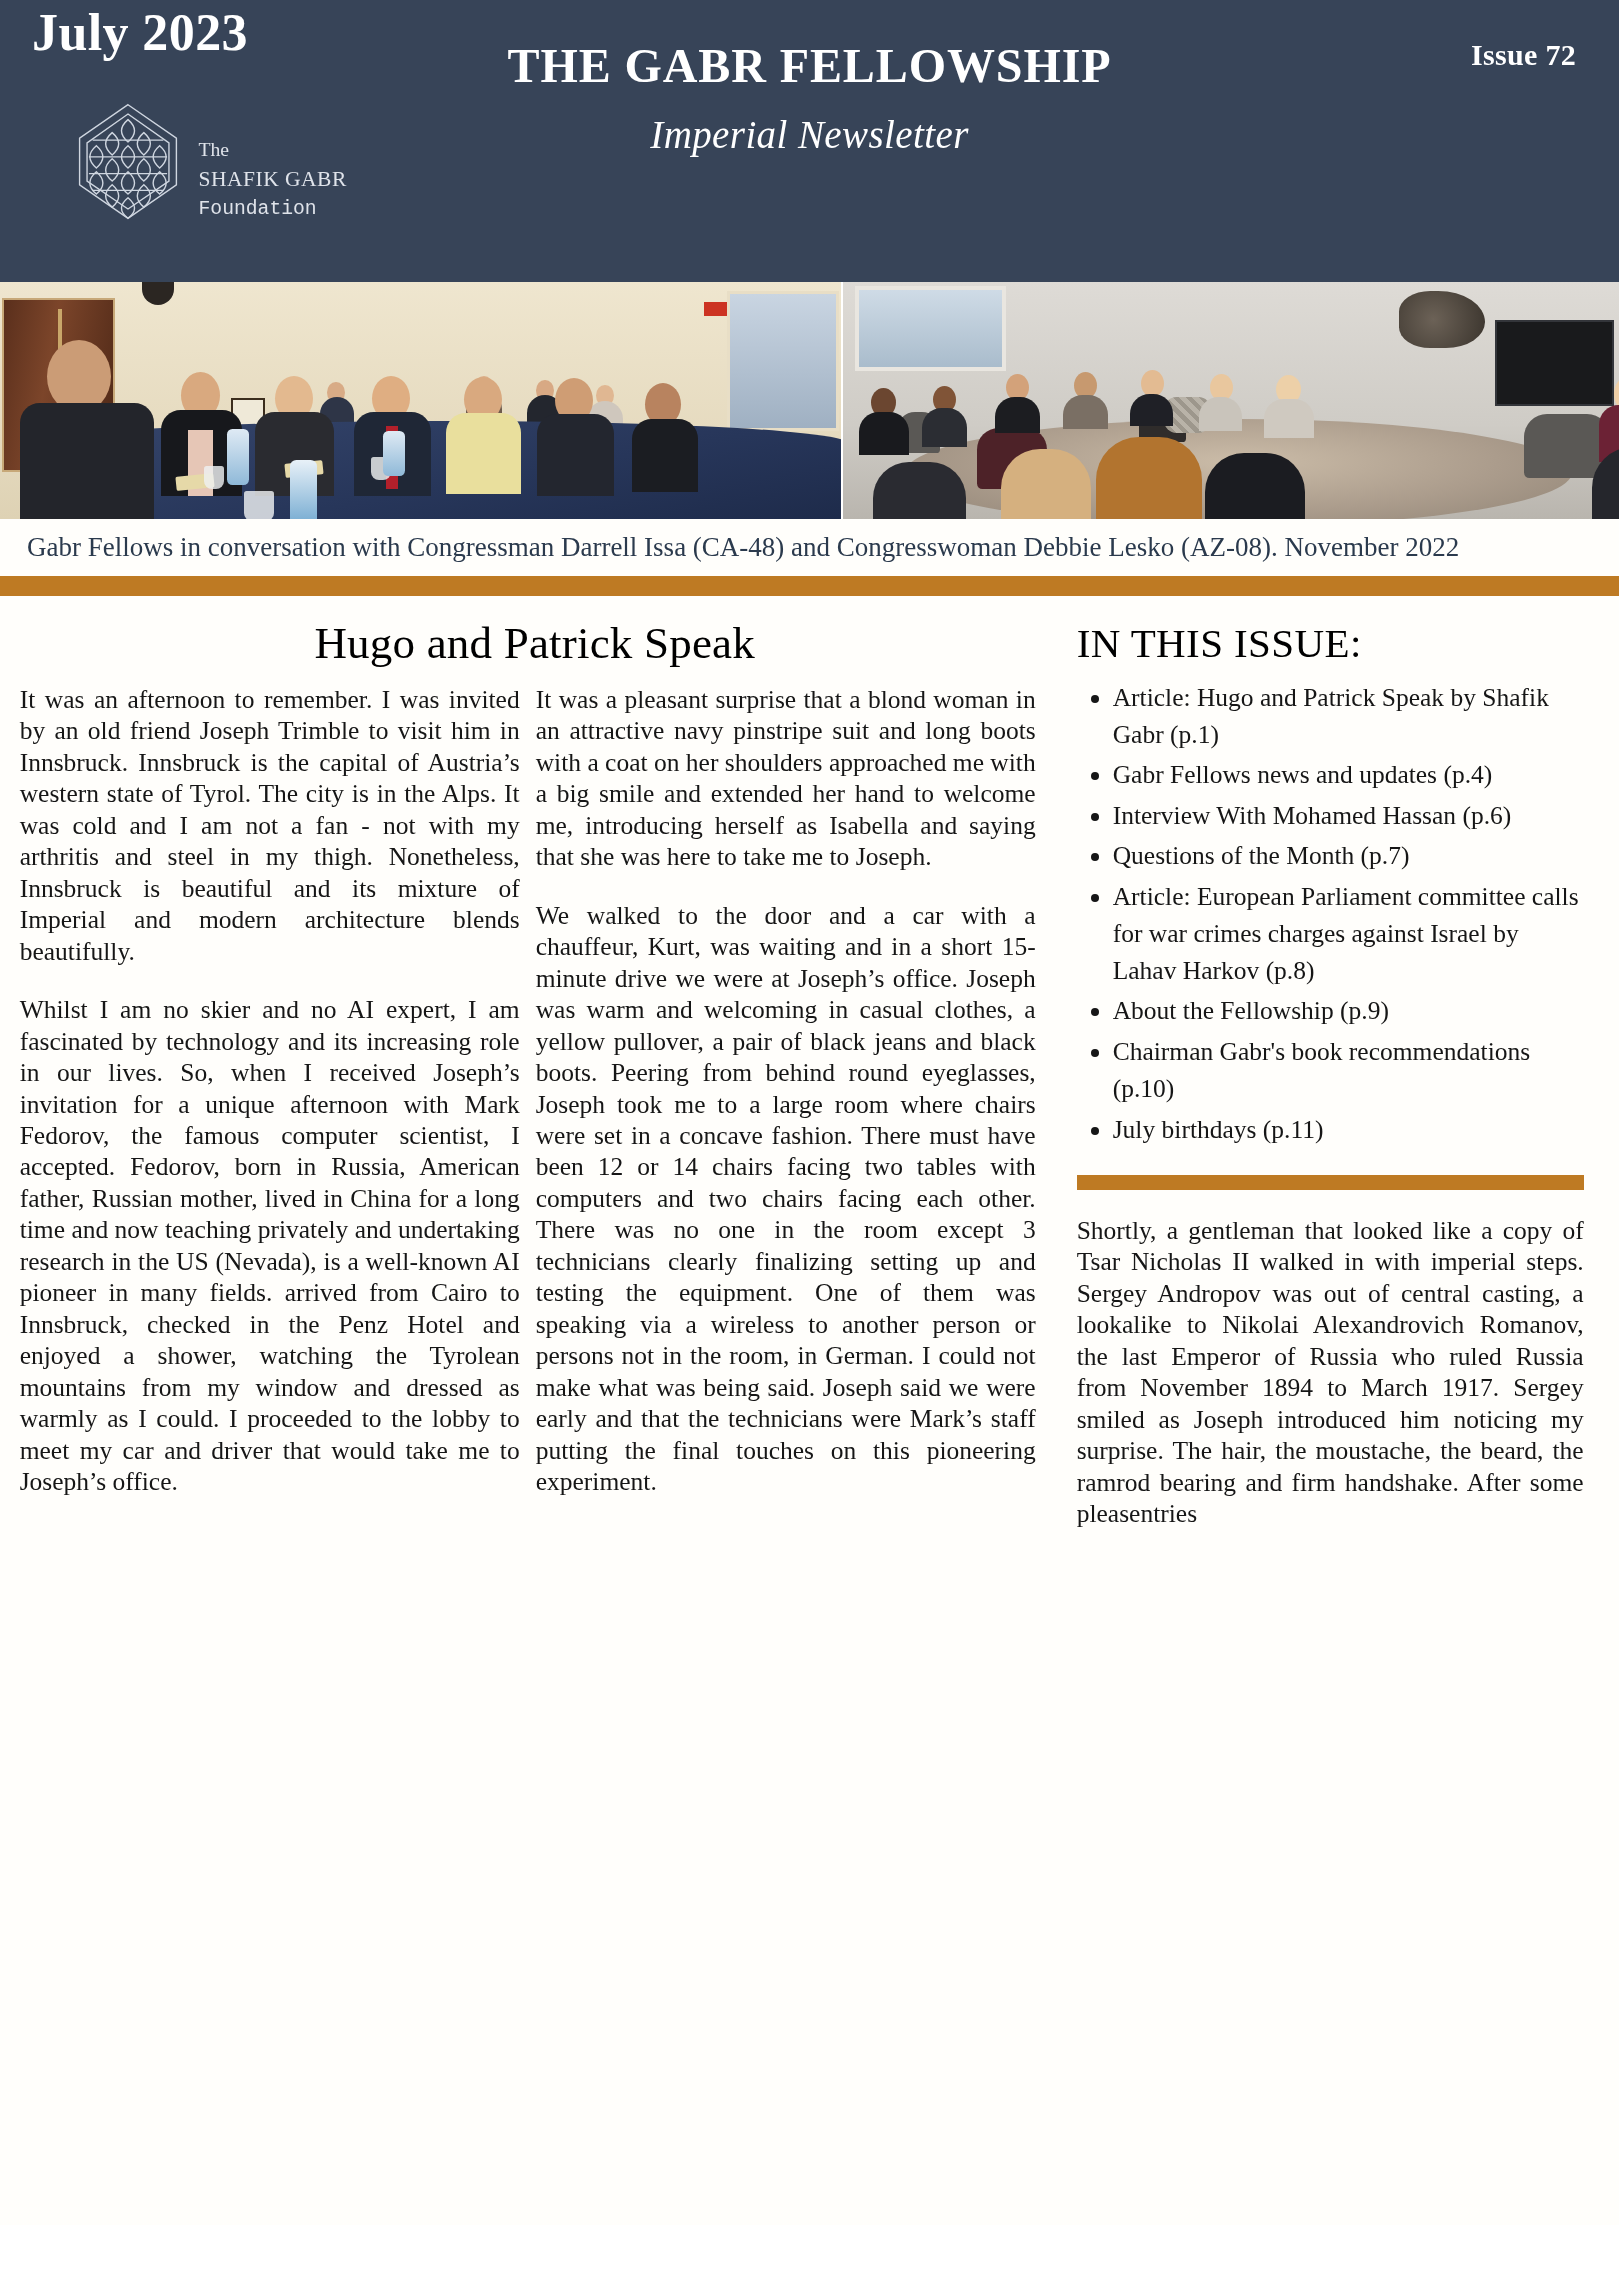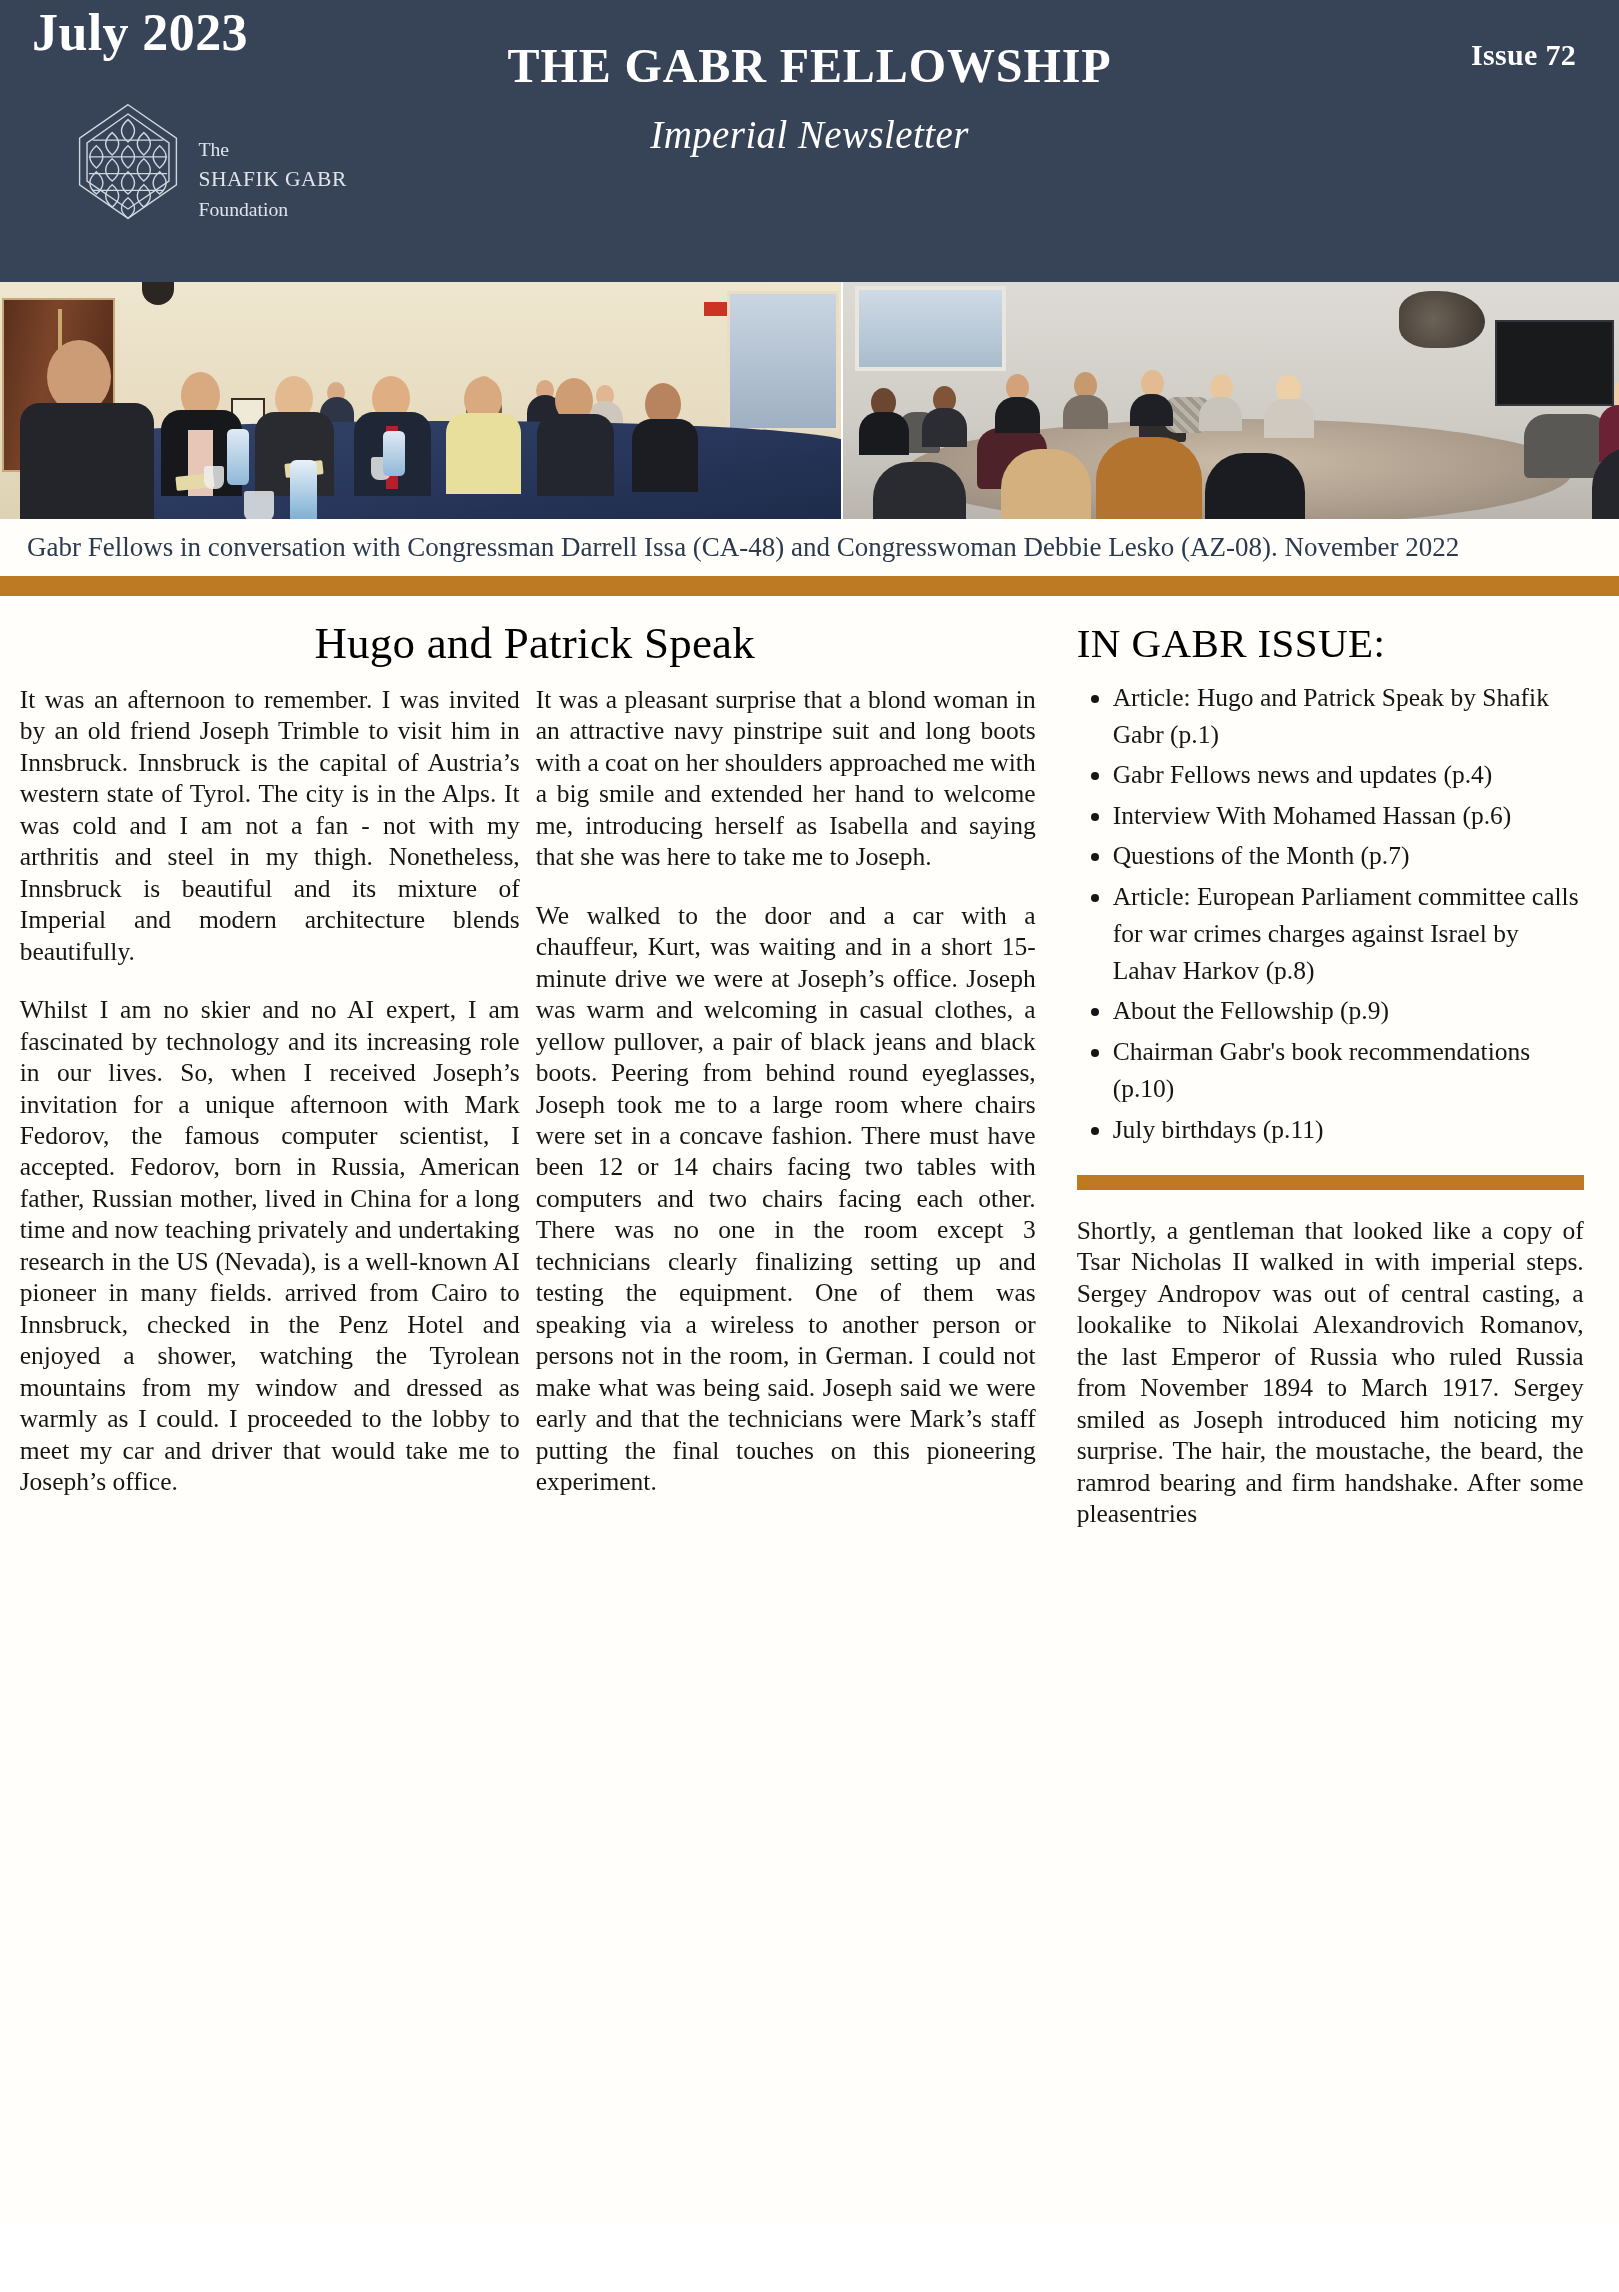--- a/index.html
+++ b/index.html
@@ -75,21 +75,21 @@
     gap: 12.5px;
   }
   .logo-mark { width: 116px; height: 121px; display: block; }
   .logo-words {
     color: #dfe3ea;
     line-height: 1.45;
     margin-top: 36px;
   }
   .logo-the { font-size: 19.7px; }
   .logo-name { font-size: 21.5px; letter-spacing: 0.5px; }
-  .logo-found { font-size: 19.7px; }
+  .logo-found { font-size: 19.7px; font-family: Liberation Mono, monospace; }
 
   
   .photostrip {
     position: relative;
     height: 237px;
     display: flex;
     overflow: hidden;
   }
   .photo { position: relative; overflow: hidden; }
   .photo-left  { width: 52%; background: #cbbfa6; }
@@ -399,21 +399,21 @@
           <p class="body-text">Whilst I am no skier and no AI expert, I am fascinated by technology and its increasing role in our lives. So, when I received Joseph’s invitation for a unique afternoon with Mark Fedorov, the famous computer scientist, I accepted. Fedorov, born in Russia, American father, Russian mother, lived in China for a long time and now teaching privately and undertaking research in the US (Nevada), is a well-known AI pioneer in many fields.   arrived from Cairo to Innsbruck, checked in the Penz Hotel and enjoyed a shower, watching the Tyrolean mountains from my window and dressed as warmly as I could. I proceeded to the lobby to meet my car and driver that would take me to Joseph’s office.</p>
         </div>
         <div class="article-col">
           <p class="body-text">It was a pleasant surprise that a blond woman in an attractive navy pinstripe suit and long boots with a coat on her shoulders approached me with a big smile and extended her hand to welcome me, introducing herself as Isabella and saying that she was here to take me to Joseph.</p>
           <p class="body-text">We walked to the door and a car with a chauffeur, Kurt, was waiting and in a short 15-minute drive we were at Joseph’s office. Joseph was warm and welcoming in casual clothes, a yellow pullover, a pair of black jeans and black boots. Peering from behind round eyeglasses, Joseph took me to a large room where chairs were set in a concave fashion. There must have been 12 or 14 chairs facing two tables with computers and two chairs facing each other. There was no one in the room except 3 technicians clearly finalizing setting up and testing the equipment. One of them was speaking via a wireless to another person or persons not in the room, in German.  I could not make what was being said. Joseph said we were early and that the technicians were Mark’s staff putting the final touches on this pioneering experiment.</p>
         </div>
       </div>
     </div>
 
     <div class="col-side">
-      <h2 class="side-title">IN GABR ISSUE:</h2>
+      <h2 class="side-title">IN THIS ISSUE:</h2>
       <ul class="toc">
         <li>Article: Hugo and Patrick Speak by Shafik Gabr (p.1)</li>
         <li>Gabr Fellows news and updates (p.4)</li>
         <li>Interview With Mohamed Hassan (p.6)</li>
         <li>Questions of the Month (p.7)</li>
         <li>Article: European Parliament committee calls for war crimes charges against Israel by Lahav Harkov (p.8)</li>
         <li>About the Fellowship (p.9)</li>
         <li>Chairman Gabr's book recommendations (p.10)</li>
         <li>July birthdays (p.11)</li>
       </ul>

